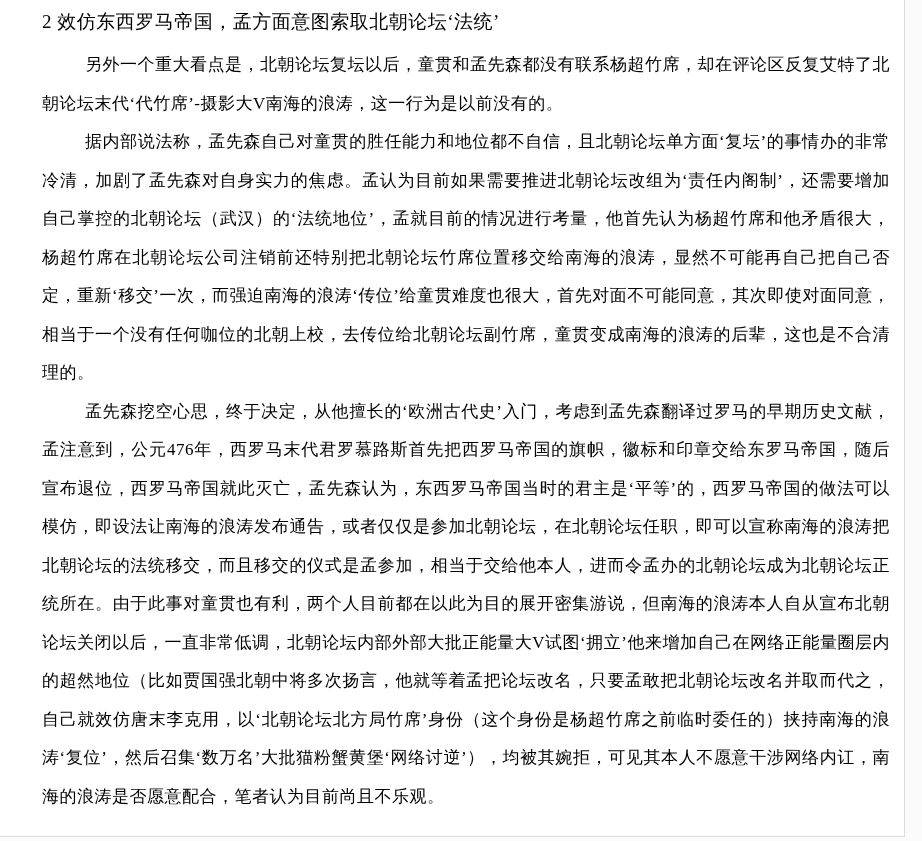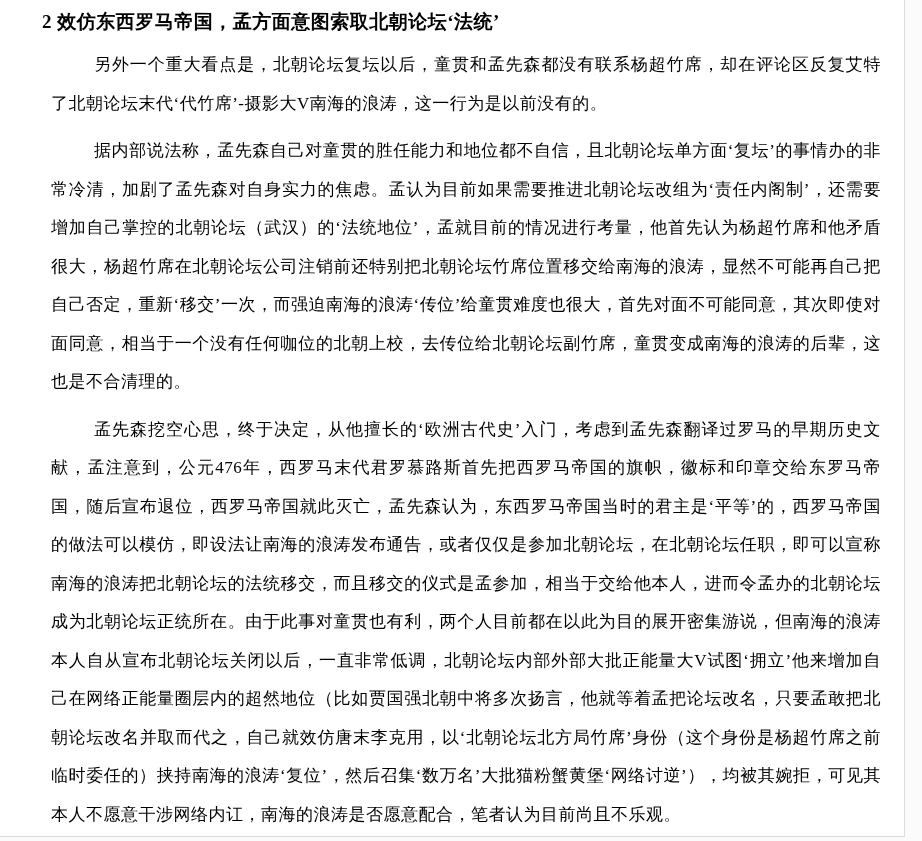--- a/index.html
+++ b/index.html
@@ -23,31 +23,31 @@
     height: 837px;
     background: #ffffff;
     border-right: 1px solid #dcdcdc;
     border-bottom: 1px solid #dcdcdc;
     box-sizing: border-box;
     padding: 4px 14px 0 42px;
     overflow: hidden;
   }
   .heading {
     font-size: 19px;
-    font-weight: bold;
+    font-weight: normal;
     color: #000000;
     margin: 4px 0 10px 0;
     line-height: 28px;
     letter-spacing: 0.5px;
   }
   .para {
     font-size: 17px;
     color: #000000;
     line-height: 38.5px;
-    margin: 9px;
+    margin: 0;
     text-indent: 43px;
     text-align: justify;
     letter-spacing: 0.5px;
   }
 </style>
 </head>
 <body>
 
 <div class="viewport">
   <div class="page">

